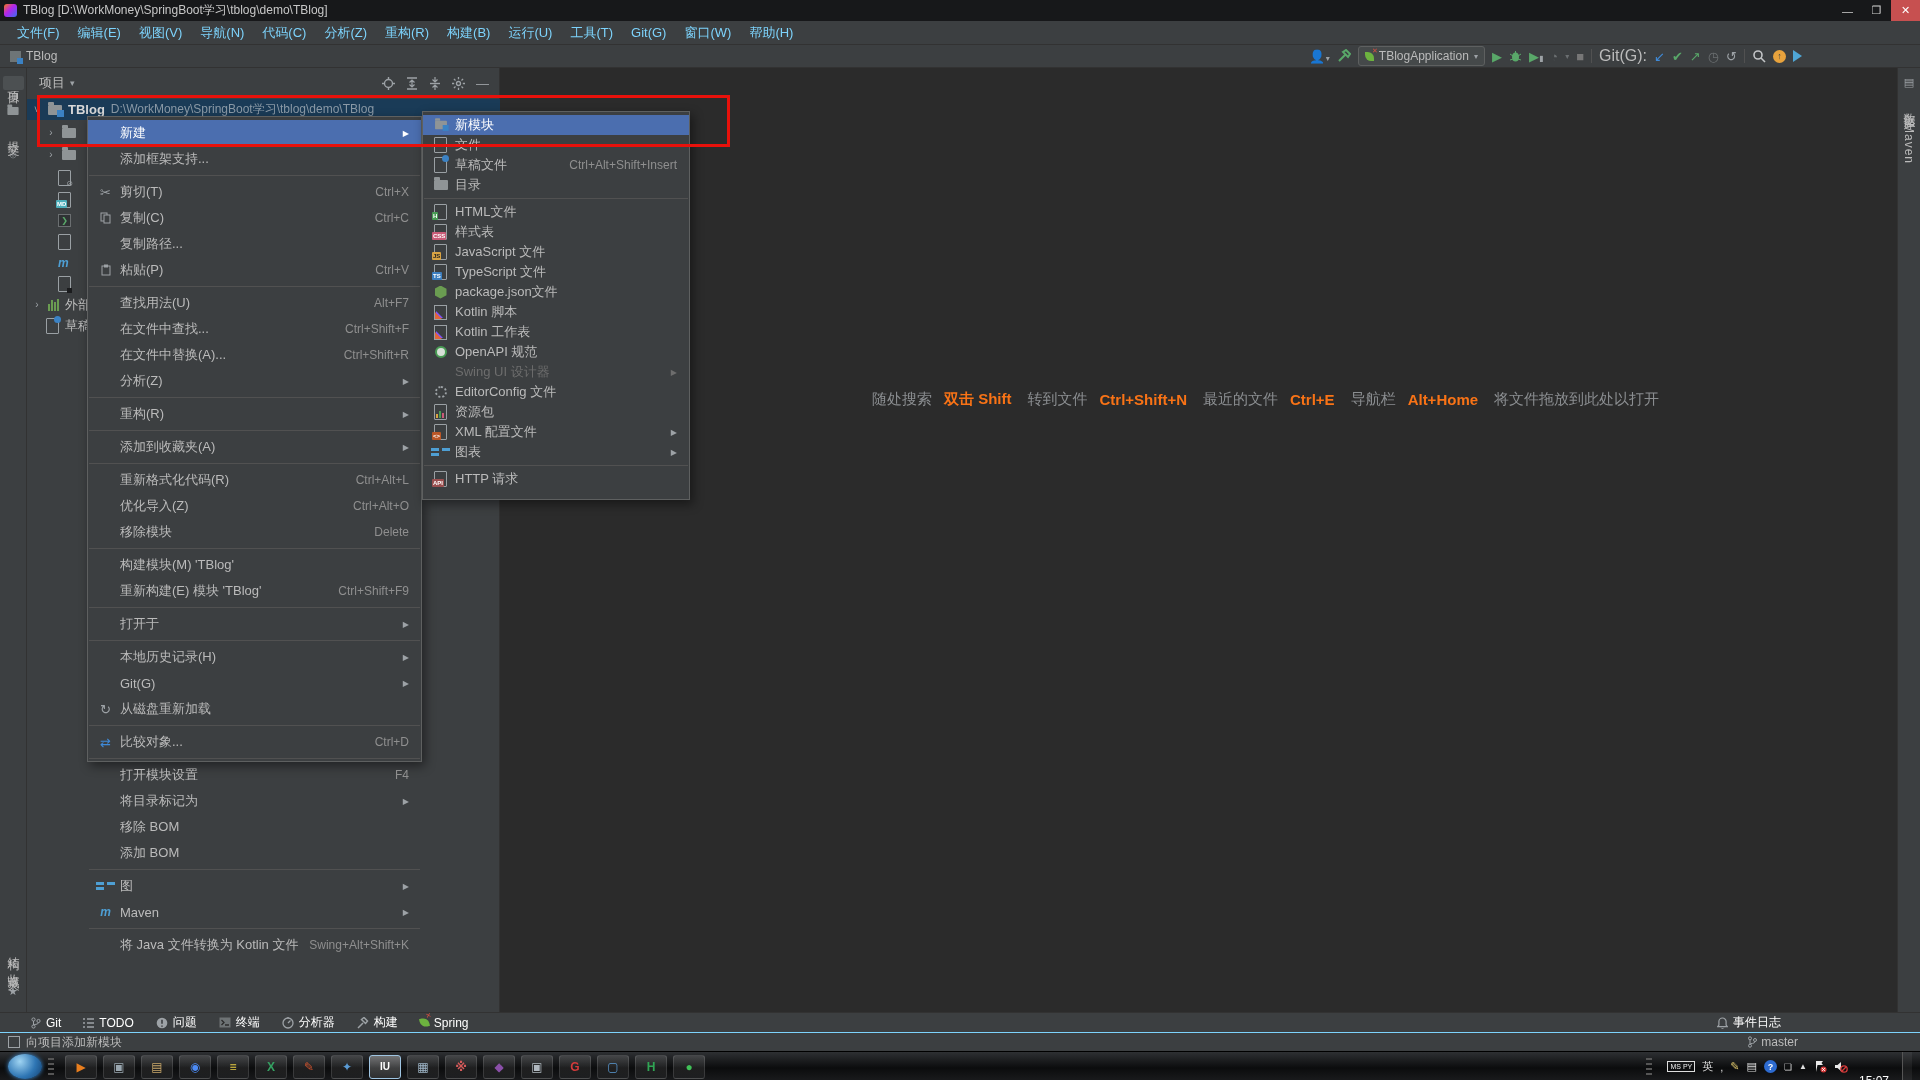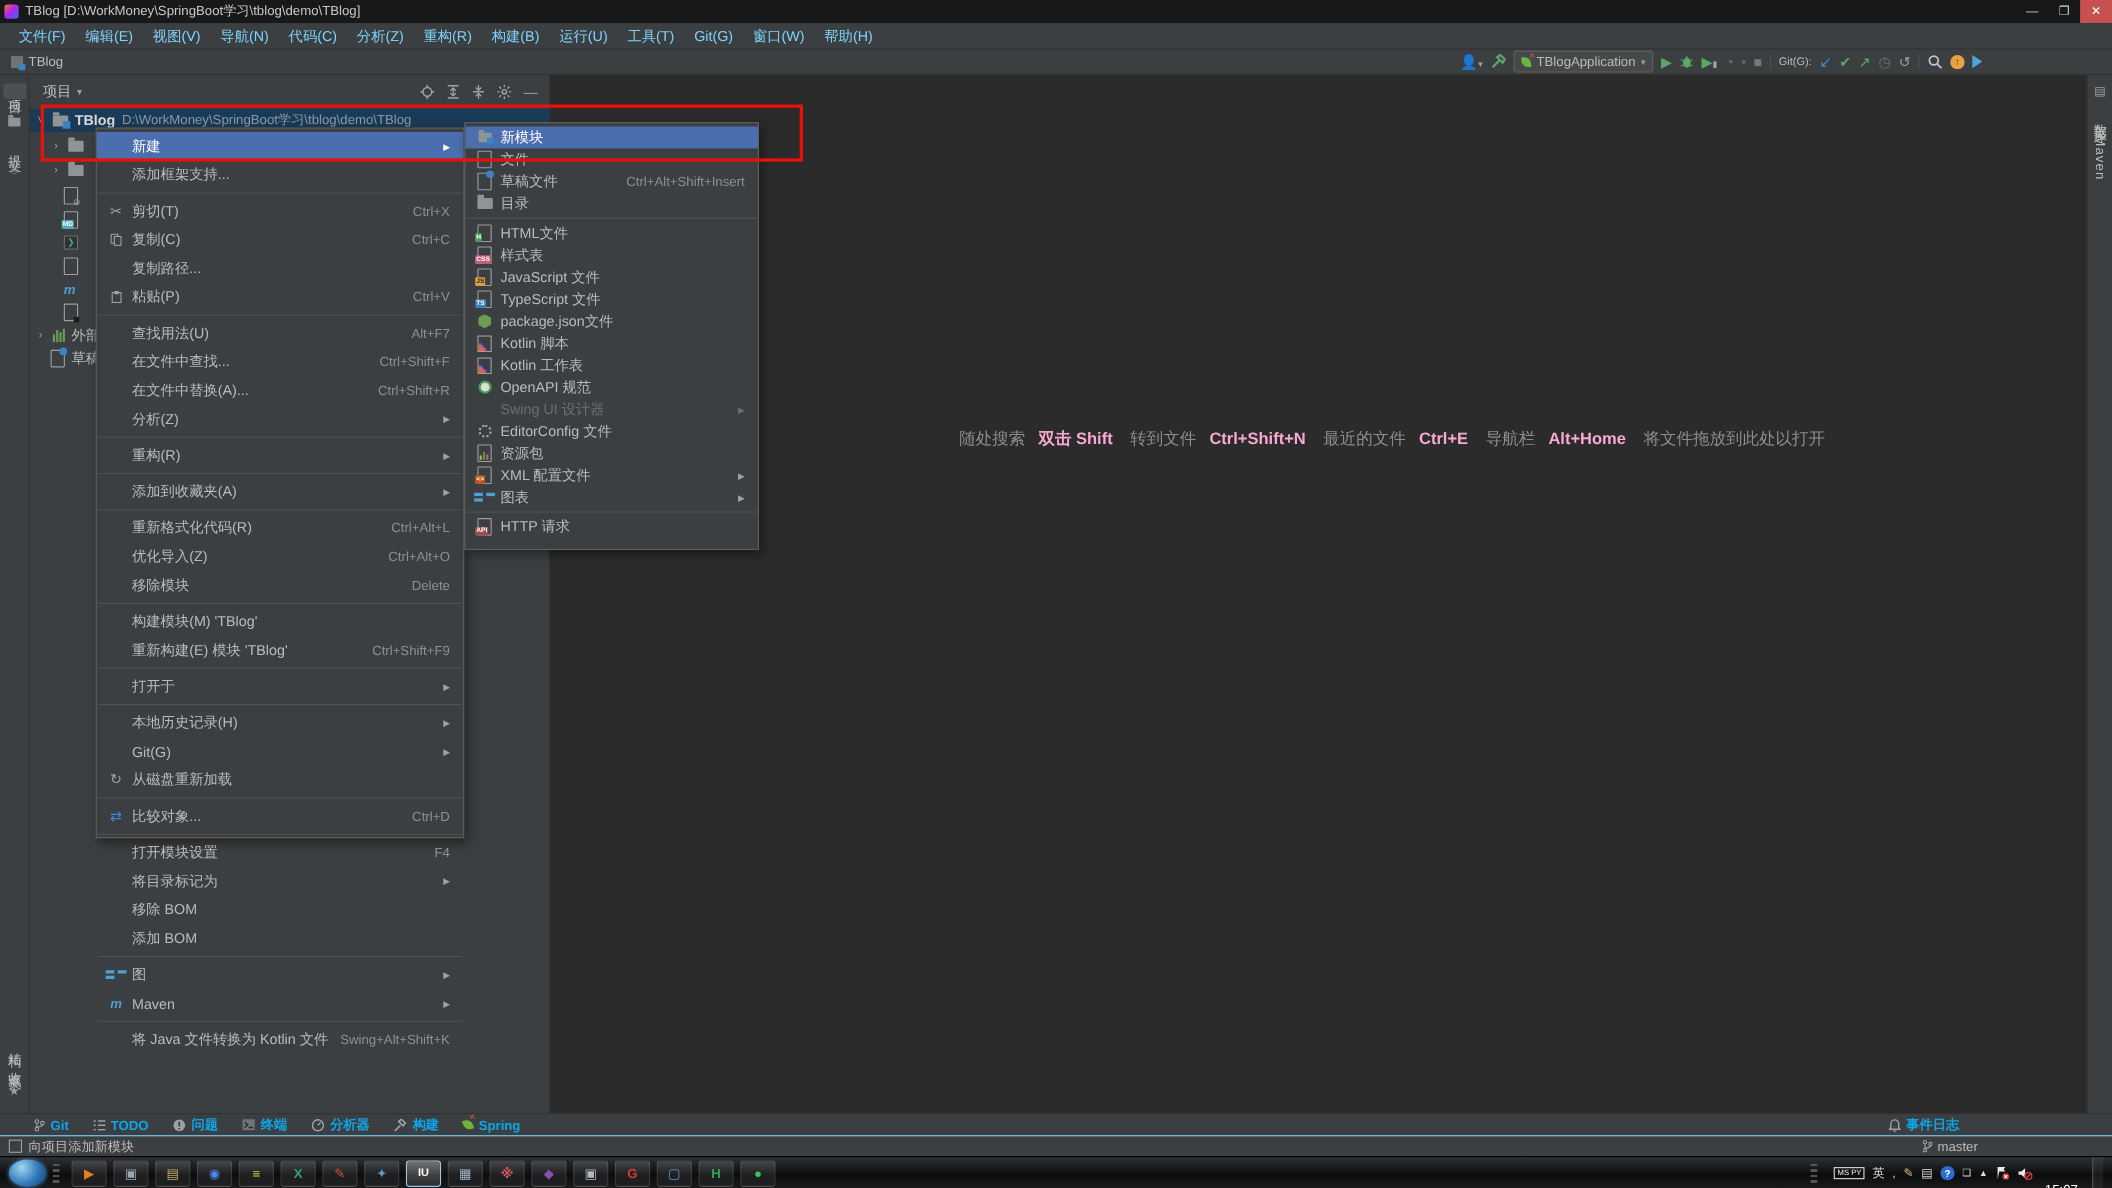--- a/index.html
+++ b/index.html
@@ -25,21 +25,21 @@
   .crumb{display:flex;align-items:center;margin-left:10px;gap:5px;font-size:12px;}
   .crumbicon{width:11px;height:11px;background:#6e7577;position:relative;}
   .crumbicon:after{content:"";position:absolute;right:-2px;bottom:-2px;width:6px;height:6px;background:#3b82c4;}
   .rtools{position:absolute;right:118px;display:flex;align-items:center;gap:7px;height:23px;}
   .ticon{font-size:13px;line-height:1;}
   .runbox{display:flex;align-items:center;gap:5px;border:1px solid #5e6060;background:#45494a;
           border-radius:3px;height:18px;padding:0 6px;font-size:12px;color:#bbb;}
   .leafico{width:9px;height:9px;border-radius:0 70% 0 70%;background:#6db33f;position:relative;}
   .leafico:after{content:"✕";position:absolute;right:-4px;top:-5px;color:#d64f41;font-size:7px;}
   .tsep{width:1px;height:14px;background:#515151;}
-  .gitlabel{font-size:10px;color:#bbb;}
+  .gitlabel{font-size:16px;color:#bbb;}
   .orangeball{width:13px;height:13px;border-radius:50%;background:#e8a33d;color:#3c3f41;font-size:9px;
               display:flex;align-items:center;justify-content:center;font-weight:bold;}
   .gradplay{width:0;height:0;border-left:9px solid #4fa6d5;border-top:6px solid transparent;border-bottom:6px solid transparent;
             filter:hue-rotate(0);}
   
   .lstripe{left:0;top:68px;width:27px;height:944px;background:#3c3f41;border-right:1px solid #323232;box-sizing:border-box;}
   .rstripe{left:1897px;top:68px;width:23px;height:944px;background:#3c3f41;border-left:1px solid #323232;box-sizing:border-box;}
   .vtab{writing-mode:vertical-rl;font-size:12px;color:#bbb;letter-spacing:2px;}
   .vwrap{display:flex;flex-direction:column;align-items:center;gap:14px;padding-top:8px;}
   .stripeico{width:13px;height:13px;display:flex;align-items:center;justify-content:center;color:#9da2a6;font-size:11px;}
@@ -86,25 +86,25 @@
   .clockdot{position:absolute;right:-3px;top:-3px;width:7px;height:7px;border-radius:50%;background:#3b82c4;}
   .diagico{display:inline-flex;flex-direction:column;gap:2px;}
   .diagico i{display:flex;gap:3px;}
   .diagico b{width:8px;height:3px;background:#4e9fd4;display:block;}
   
   .redrect{left:37px;top:95px;width:693px;height:52px;border:3px solid #e8110b;z-index:50;box-sizing:border-box;}
   
   .hints{left:872px;top:390px;display:flex;flex-direction:row;gap:16px;font-size:15px;}
   .hintrow{display:flex;gap:12px;align-items:center;}
   .hlab{color:#8b8e91;}
-  .hkey{color:#f9a8d4;font-weight:bold;}
+  .hkey{color:#f97316;font-weight:bold;}
   
   .toolbtns{left:0;top:1012px;width:1920px;height:20px;background:#3c3f41;border-top:1px solid #323232;
             display:flex;align-items:center;gap:4px;padding-left:22px;box-sizing:border-box;font-size:12px;}
-  .twbtn{display:flex;align-items:center;gap:5px;padding:0 9px;height:20px;color:#0ea5e9;font-weight:bold;}
+  .twbtn{display:flex;align-items:center;gap:5px;padding:0 9px;height:20px;color:#ffffff;}
   .evlog{position:absolute;right:130px;display:flex;align-items:center;gap:5px;}
   .statusbar{left:0;top:1032px;width:1920px;height:19px;background:#3c3f41;border-top:1px solid #7dd3fc;
              display:flex;align-items:center;font-size:12px;padding:0 8px;box-sizing:border-box;}
   .branch{position:absolute;right:122px;display:flex;align-items:center;gap:4px;}
   .sqico{width:10px;height:10px;border:1px solid #9da2a6;margin-right:6px;}
   
   .taskbar{left:0;top:1051px;width:1920px;height:29px;background:linear-gradient(180deg,#2e3033,#0b0c0d 55%,#1a1b1d);
            border-top:1px solid #000;display:flex;align-items:center;}
   .orb{width:34px;height:25px;margin:0 6px 0 8px;border-radius:50%;
        background:radial-gradient(circle at 35% 30%,#9fd4f2,#2f76b4 55%,#123f6e);box-shadow:0 0 4px #3d86c9;}

